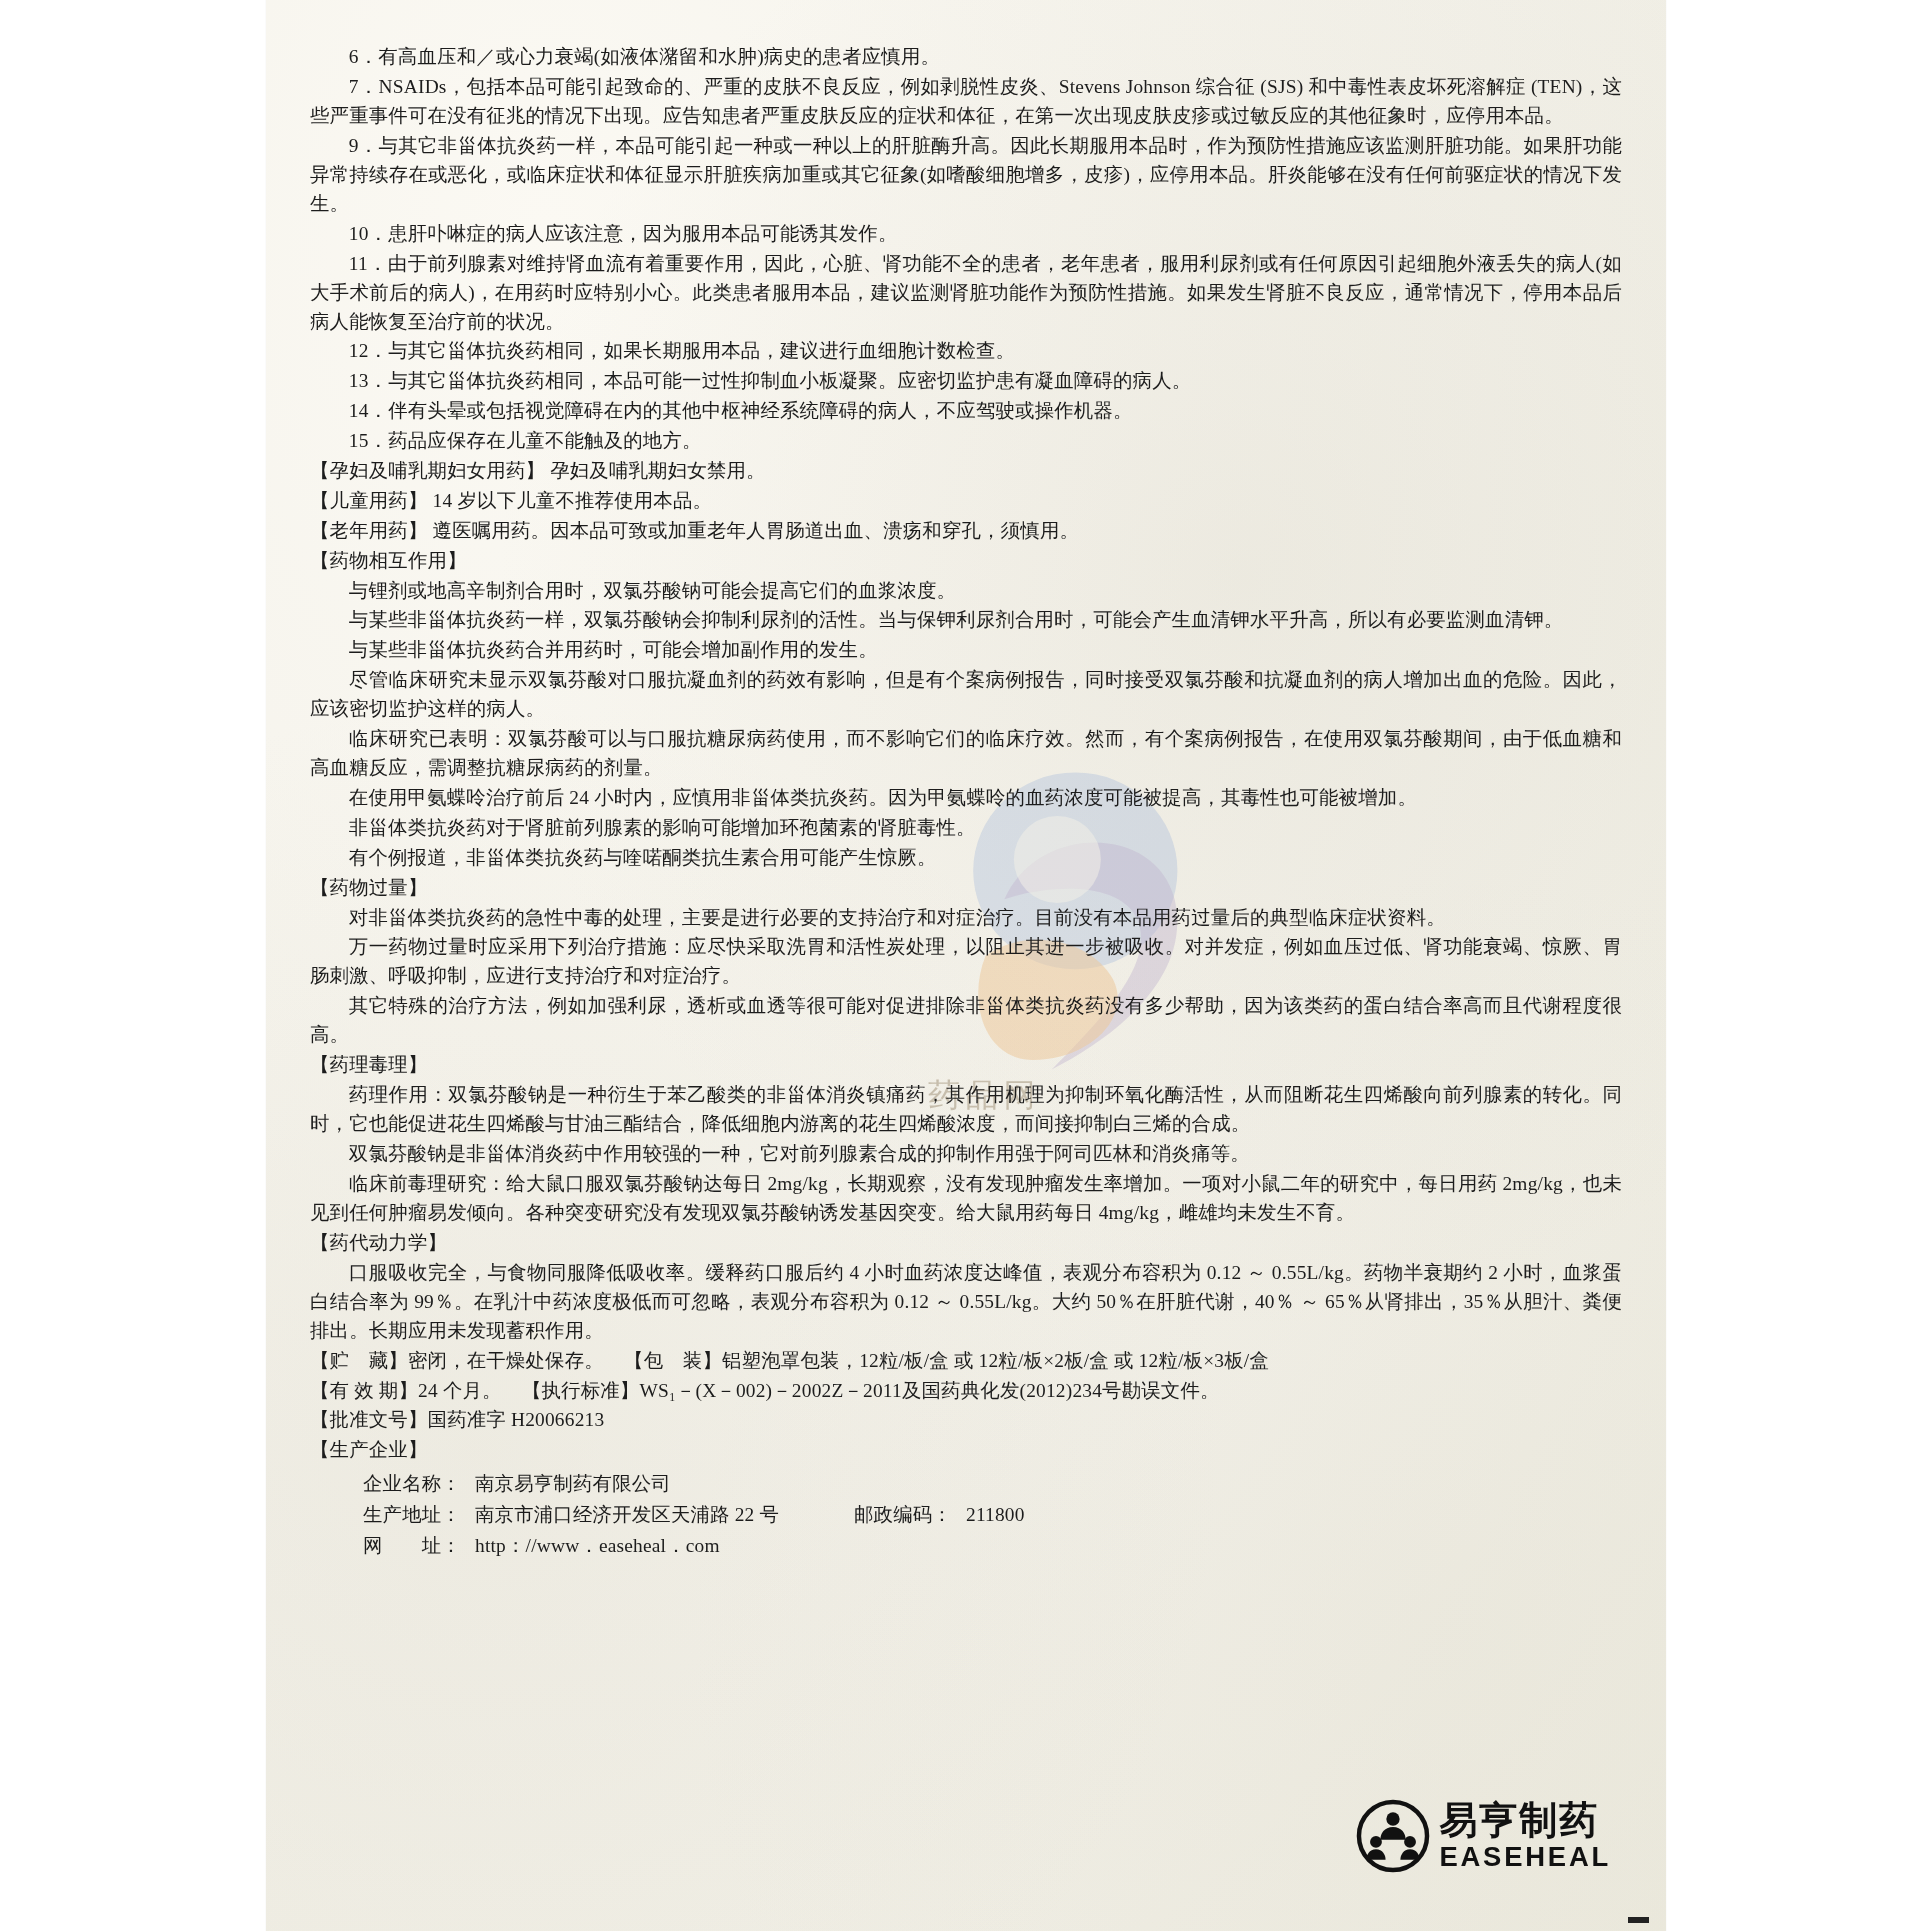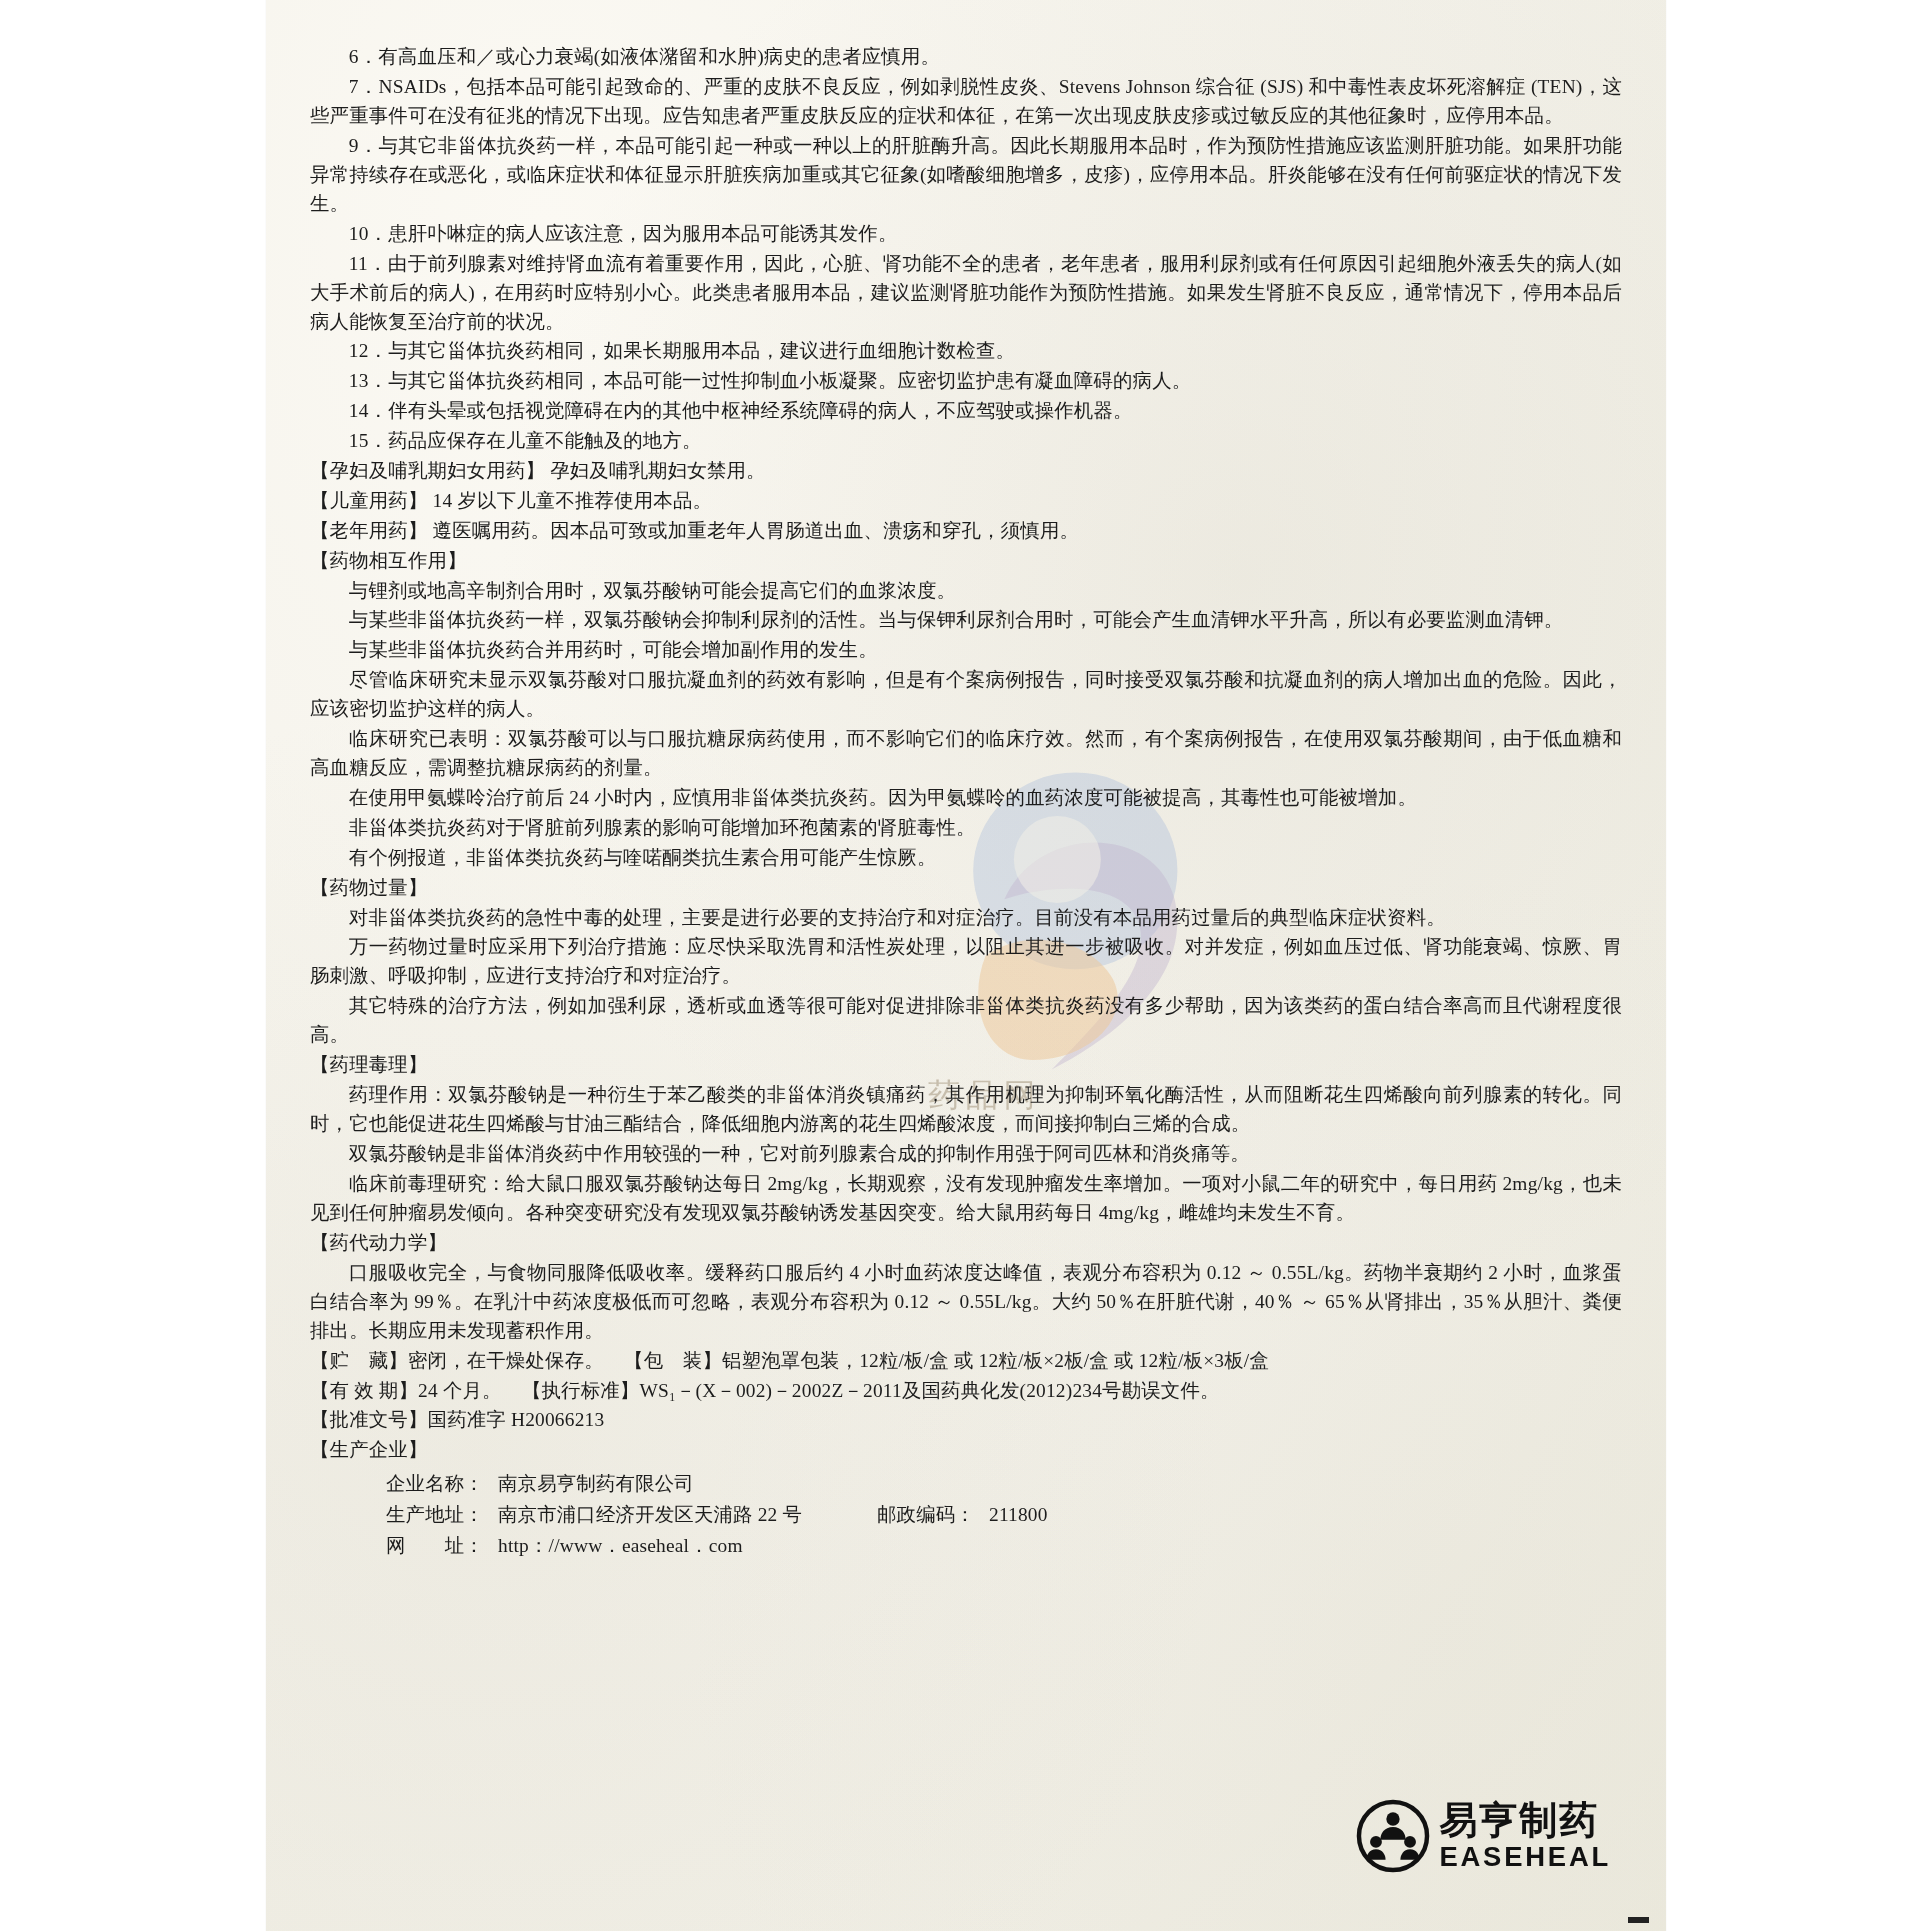--- a/index.html
+++ b/index.html
@@ -56,21 +56,21 @@
     color:#1c1c1c;
     letter-spacing:0.2px;
     text-align:justify;
   }
   p{margin:0 0 0.9px 0;}
   .ind{text-indent:2em;}
   .sec-title{font-weight:normal;}
   .label{white-space:nowrap;}
   .company-table{
     margin-top:3.8px;
-    margin-left:76px;
+    margin-left:53px;
     font-size:19.4px;
     line-height:31px;
   }
   .ct-row{display:flex;}
   .ct-key{width:112px;white-space:nowrap;}
   .ct-val{width:379px;white-space:nowrap;}
   .ct-key2{width:112px;white-space:nowrap;}
   .ct-val2{white-space:nowrap;}
   .logo-wrap{
     position:absolute;

